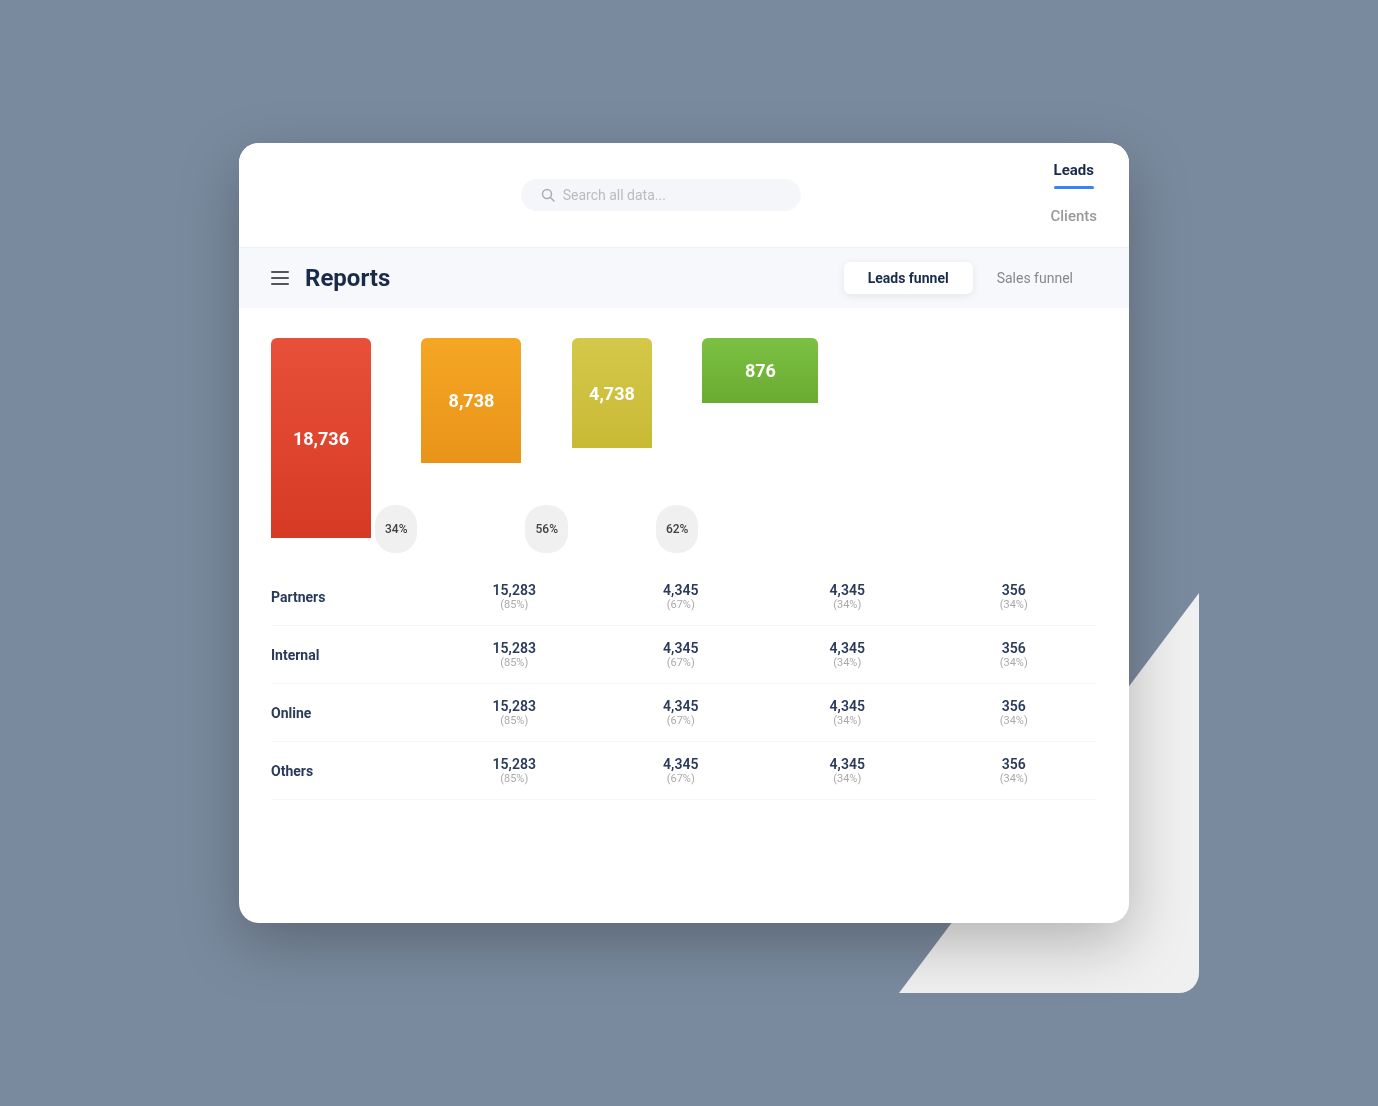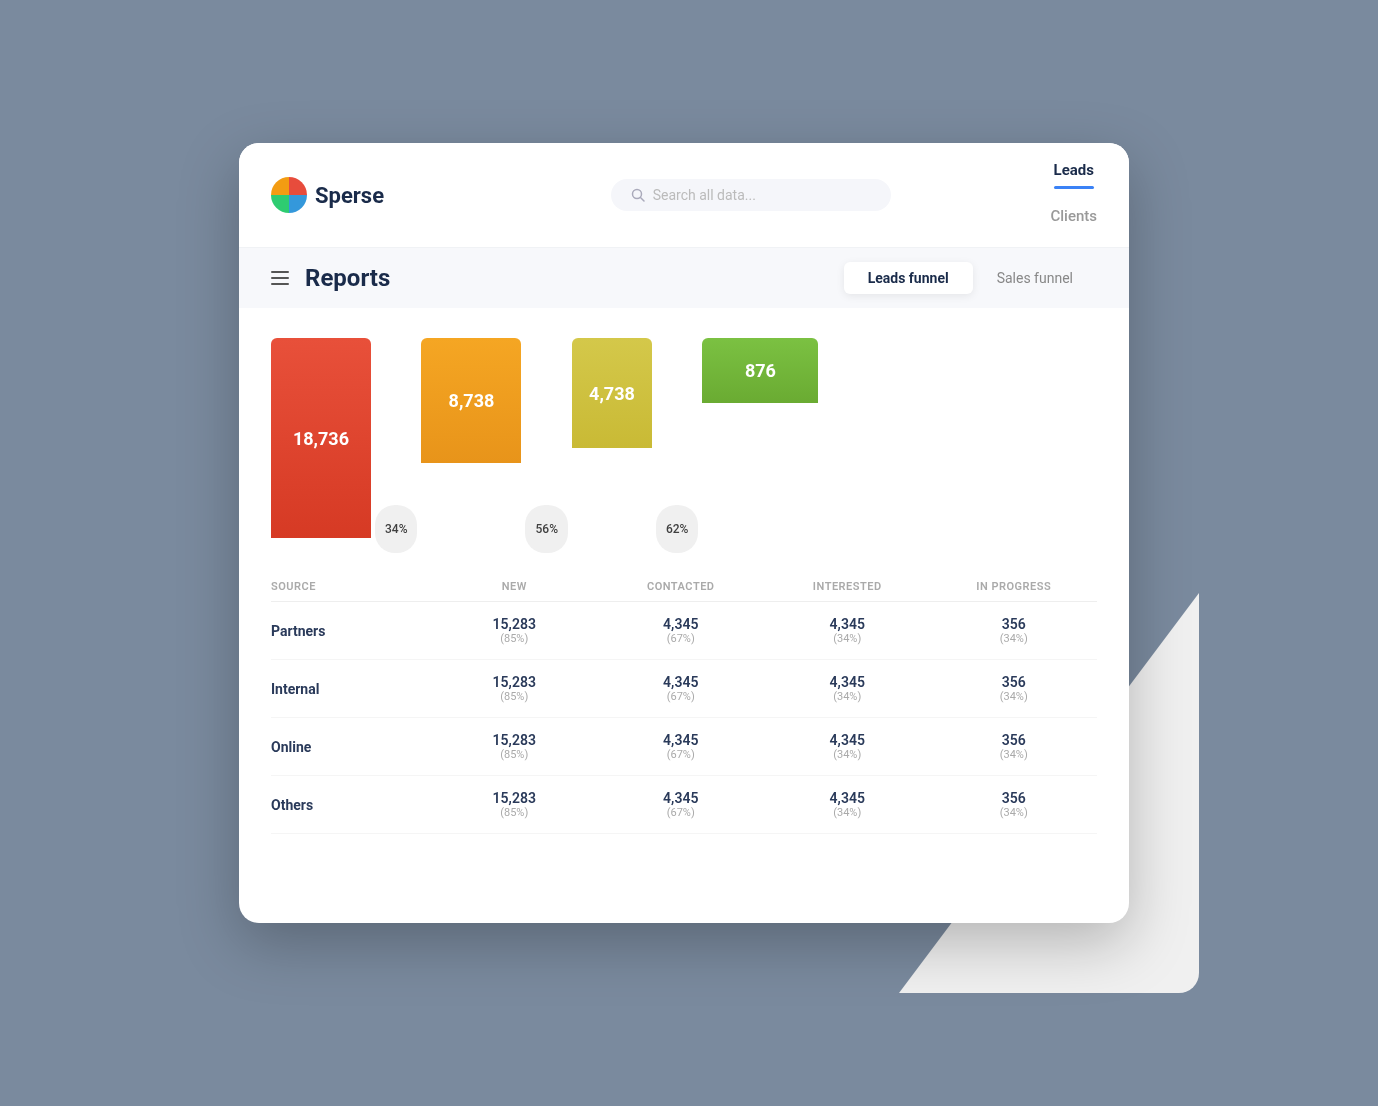--- a/index.html
+++ b/index.html
@@ -308,24 +308,20 @@
   </style>
 </head>
 <body>
 
 <div class="outer-container">
   <div class="bg-triangle"></div>
 
   <div class="card">
 
     <div class="header">
-      <div class="logo-area">
-        <div class="logo-globe"></div>
-        <span class="logo-text">Sperse</span>
-      </div>
 
       <div class="search-area">
         <div class="search-box">
           <svg class="search-icon-svg" width="14" height="14" viewBox="0 0 14 14" fill="none">
             <circle cx="6" cy="6" r="4.5" stroke="#aab" stroke-width="1.5"></circle>
             <line x1="9.5" y1="9.5" x2="13" y2="13" stroke="#aab" stroke-width="1.5" stroke-linecap="round"></line>
           </svg>
           <span class="search-input-text">Search all data...</span>
         </div>
       </div>
@@ -387,27 +383,20 @@
       <div class="bar-wrapper">
         <div class="bar bar-inprogress">
           <span>876</span>
         </div>
       </div>
 
     </div>
 
     <div class="table-area">
 
-      <div class="table-header-row">
-        <div class="col-header">Source</div>
-        <div class="col-header">NEW</div>
-        <div class="col-header">CONTACTED</div>
-        <div class="col-header">INTERESTED</div>
-        <div class="col-header">IN PROGRESS</div>
-      </div>
 
       <div class="table-row">
         <div class="source-label">Partners</div>
         <div class="cell-value">
           <span class="cell-main">15,283</span>
           <span class="cell-pct">(85%)</span>
         </div>
         <div class="cell-value">
           <span class="cell-main">4,345</span>
           <span class="cell-pct">(67%)</span>

